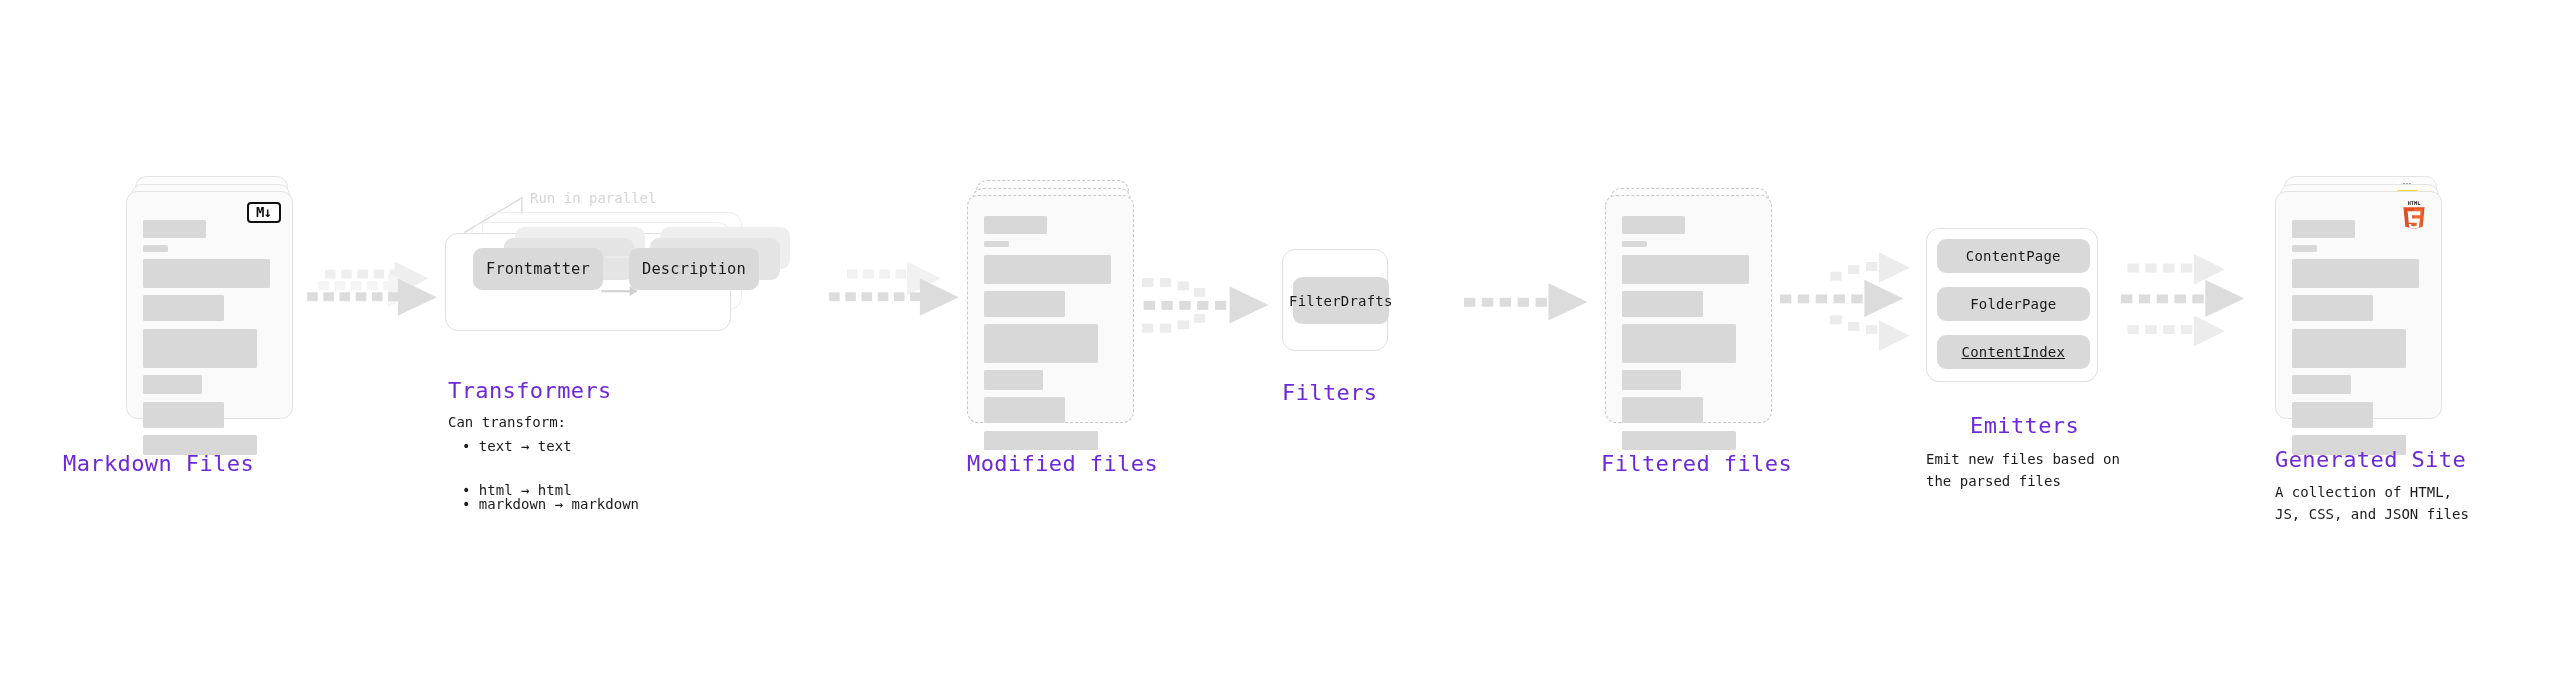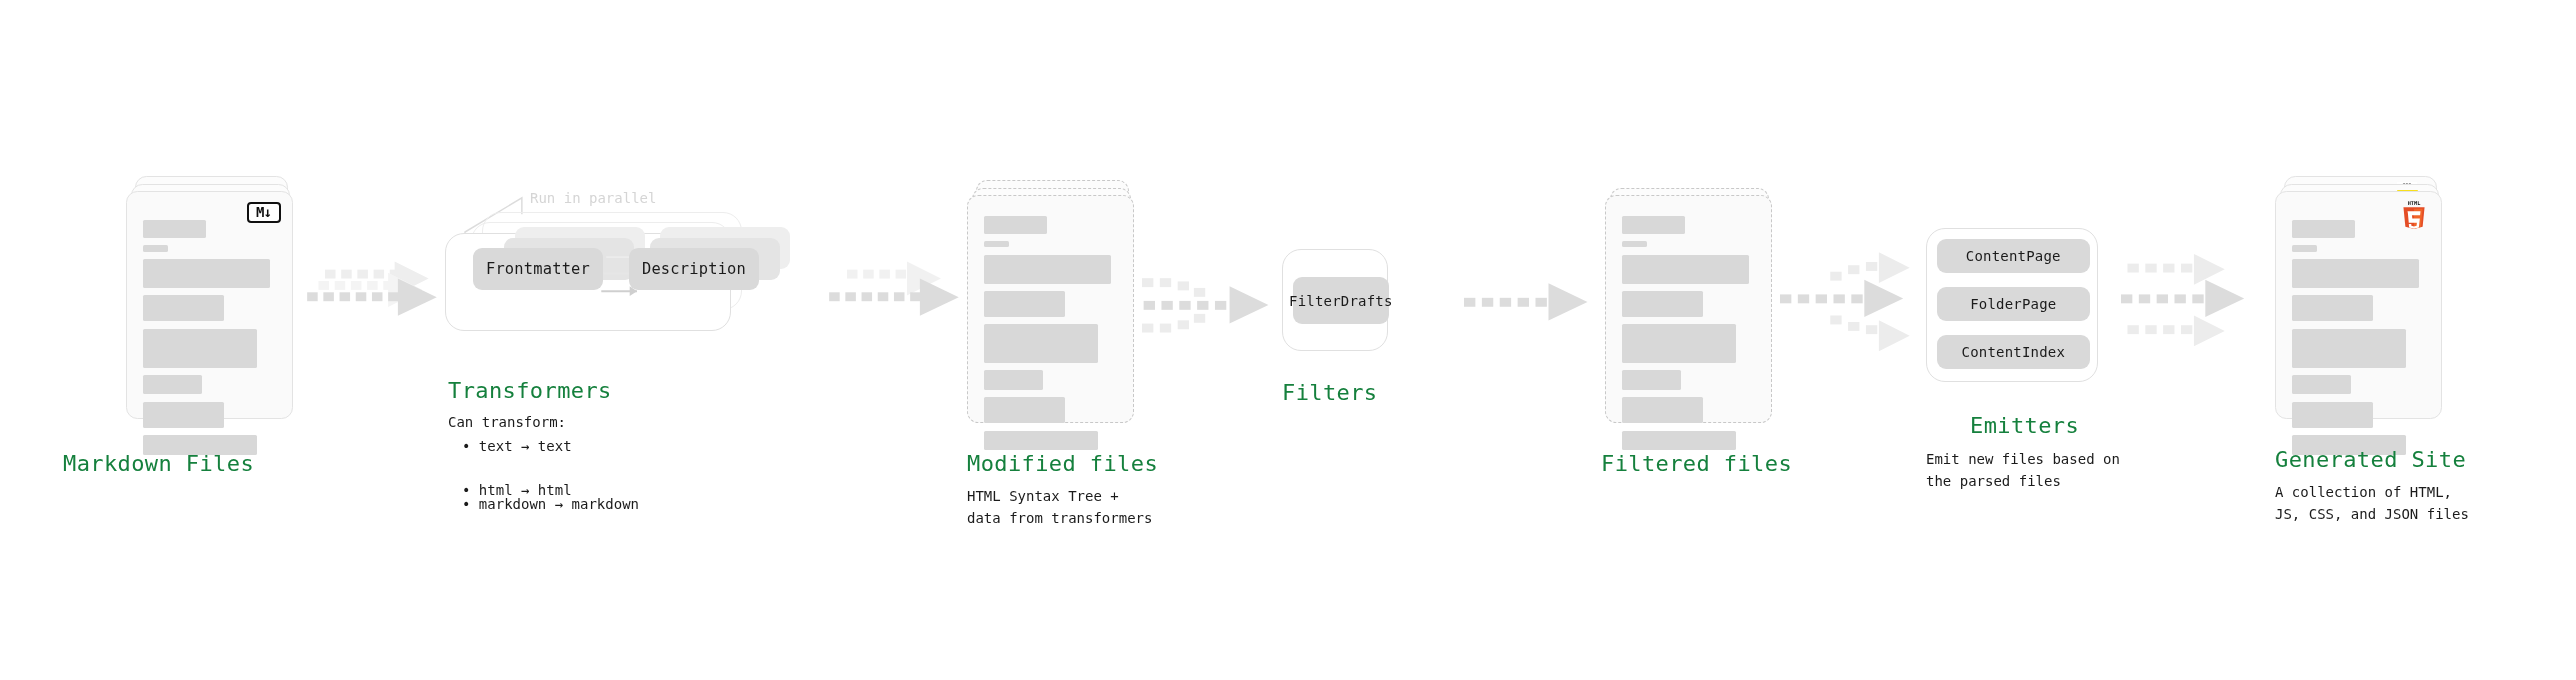--- a/index.html
+++ b/index.html
@@ -36,34 +36,34 @@
 
   
   .html5-badge{position:absolute;right:13px;top:6.5px;width:28px;height:32.5px;}
   .js-badge{position:absolute;right:19.5px;top:4.9px;width:21px;height:12.2px;background:#f7df1e;border-radius:0.8px;}
   .css-badge{position:absolute;right:19.5px;top:4.1px;width:19.5px;height:9px;
     background:#ffffff;border-bottom:3.3px solid #264de4;
     font-size:4.9px;font-weight:bold;color:#111;text-align:center;line-height:6.5px;}
 
   
   .panel{
-    position:absolute;border:1.3px solid #e0e0e0;border-radius:19px;
+    position:absolute;border:1.3px solid #e0e0e0;border-radius:13px;
     background:#ffffff;box-sizing:border-box;
   }
   .panel.layer{background:transparent;border-color:#ededed;}
   .chip{
     position:absolute;background:#d9d9d9;border-radius:9px;
     display:flex;align-items:center;justify-content:center;
     font-size:15.4px;color:#1b1b1b;white-space:nowrap;letter-spacing:0.2px;
   }
   .chip.l2{background:#e4e4e4;}
   .chip.l3{background:#eeeeee;}
 
   
-  .title{position:absolute;font-size:22px;color:#15803d;white-space:nowrap;letter-spacing:0.4px;}
+  .title{position:absolute;font-size:22px;color:#6d28d9;white-space:nowrap;letter-spacing:0.4px;}
   .sub{position:absolute;font-size:14px;line-height:1.55;color:#1b1b1b;white-space:pre;}
   .ghost-label{position:absolute;font-size:14px;color:#d5d5d5;white-space:nowrap;}
 
   .bullets{position:absolute;font-size:14px;line-height:1.62;color:#1b1b1b;white-space:pre;}
 
   svg{position:absolute;overflow:visible;}
 </style>
 </head>
 <body>
 
@@ -191,22 +191,20 @@
           <div class="bar" style="width: 127px; height: 29px;"></div>
           <div class="bar" style="width: 81px; height: 26px;"></div>
           <div class="bar" style="width: 114px; height: 39px;"></div>
           <div class="bar" style="width: 59px; height: 19.5px;"></div>
           <div class="bar" style="width: 81px; height: 26px;"></div>
           <div class="bar" style="width: 114px; height: 19.5px;"></div>
         </div>
     </div>
   </div>
   <div class="title" style="left:967px;top:451px;">Modified files</div>
-  <div class="sub" style="left:967px;top:486px;">HTML Syntax Tree +
-data from transformers</div>
 
   <svg style="left:1142px;top:260px;" width="154" height="98" viewBox="0 0 190 120">
     <g fill="#ececec">
       <rect x="0" y="22" width="14" height="11"></rect>
         <rect x="22" y="22" width="14" height="11"></rect>
       <rect x="44" y="26" width="14" height="11"></rect>
         <rect x="64" y="34" width="14" height="11"></rect>
       <rect x="0" y="78" width="14" height="11"></rect>
         <rect x="22" y="78" width="14" height="11"></rect>
       <rect x="44" y="74" width="14" height="11"></rect>
@@ -275,21 +273,21 @@
         <rect x="66" y="62" width="14" height="11"></rect>
       <rect x="88" y="62" width="14" height="11"></rect>
       <path d="M104 44 L152 67 L104 90 Z"></path>
     </g>
   </svg>
 
   <div class="node" style="left:1926px;top:228px;">
     <div class="panel" style="left:0;top:0;width:172px;height:154px;">
       <div class="chip" style="left:9.8px;top:9.8px;width:153px;height:34px;font-size:14px;">ContentPage</div>
       <div class="chip" style="left:9.8px;top:58px;width:153px;height:34px;font-size:14px;">FolderPage</div>
-      <div class="chip" style="left:9.8px;top:106px;width:153px;height:34px;font-size:14px;">ContentIndex</div>
+      <div class="chip" style="left:9.8px;top:106px;width:153px;height:34px;font-size:14px;text-decoration:underline;">ContentIndex</div>
     </div>
   </div>
   <div class="title" style="left:1950px;top:413px;margin-left:20px;">Emitters</div>
   <div class="sub" style="left:1926px;top:449px;">Emit new files based on
 the parsed files</div>
 
   <svg style="left:2121px;top:244px;" width="154" height="130" viewBox="0 0 190 160">
     <g fill="#ececec">
       <rect x="8" y="24" width="14" height="11"></rect>
         <rect x="30" y="24" width="14" height="11"></rect>

